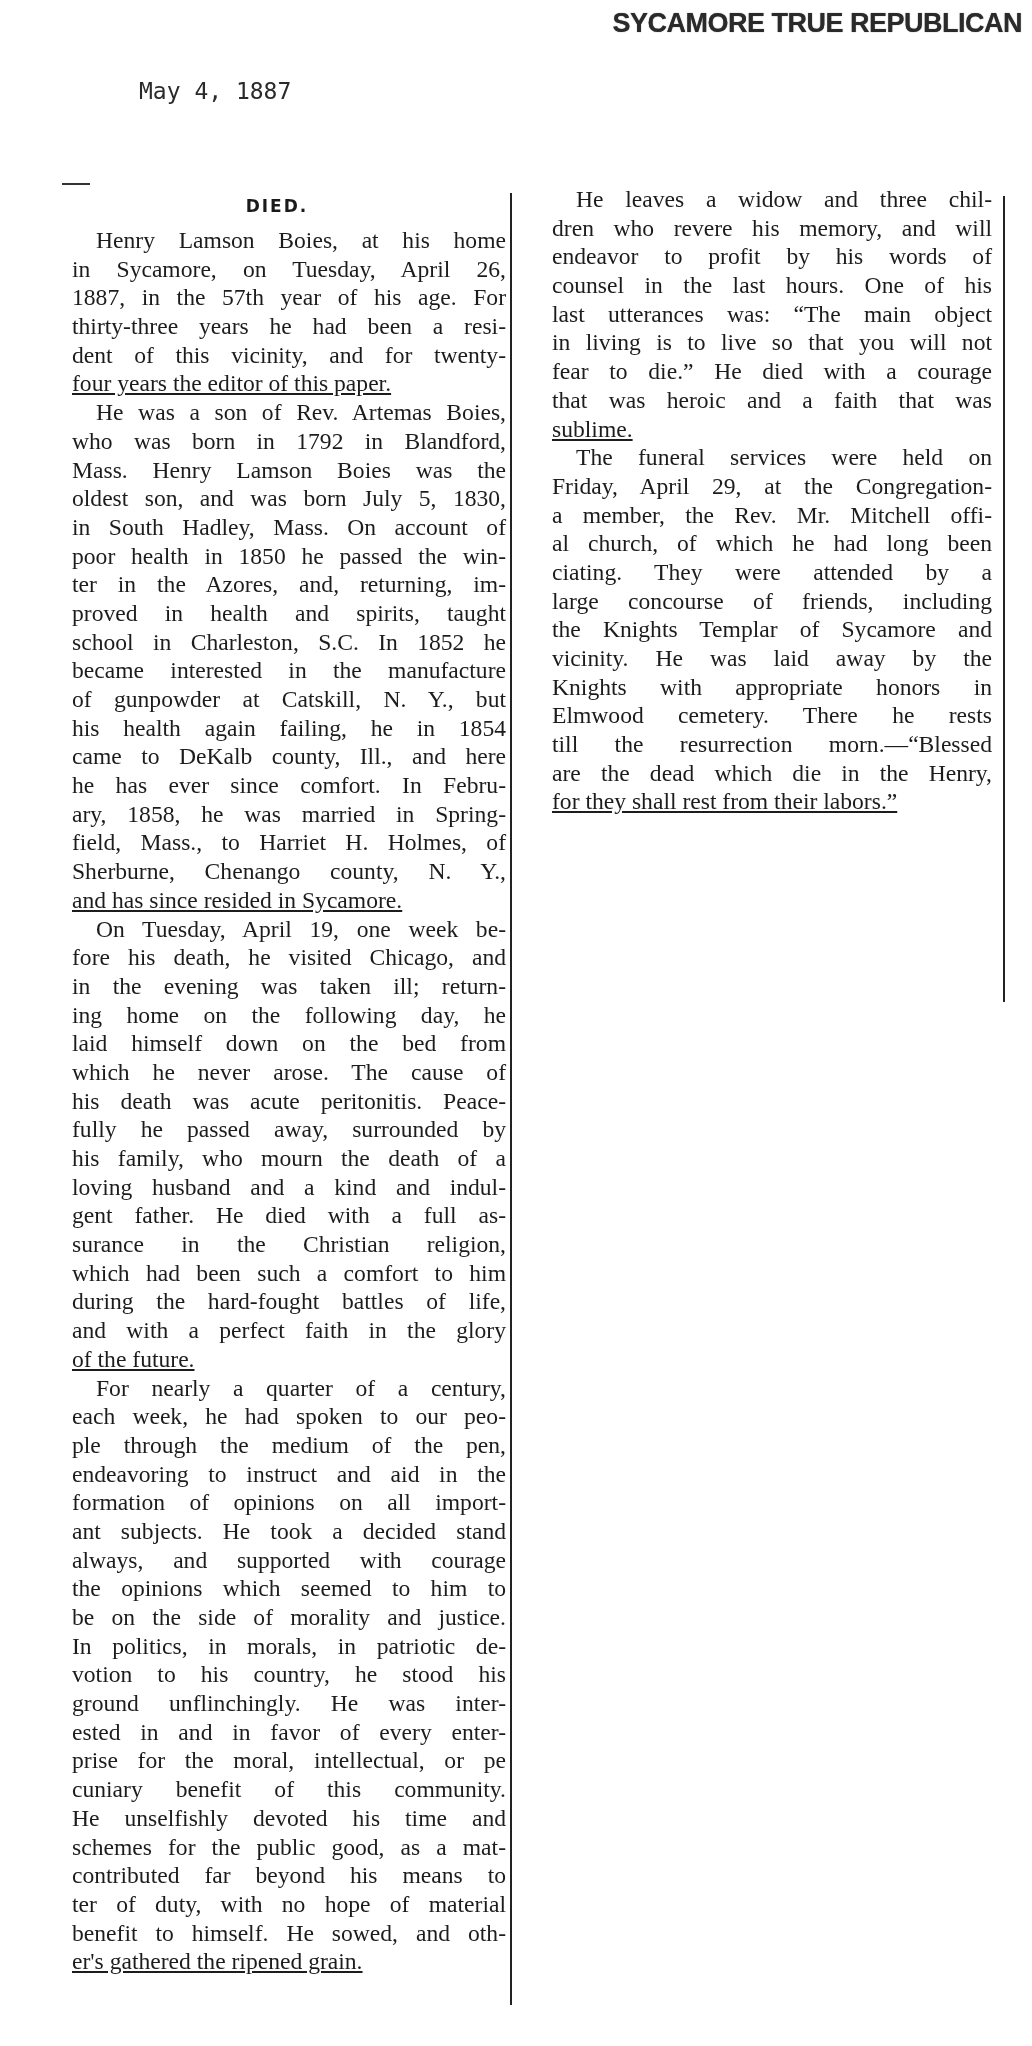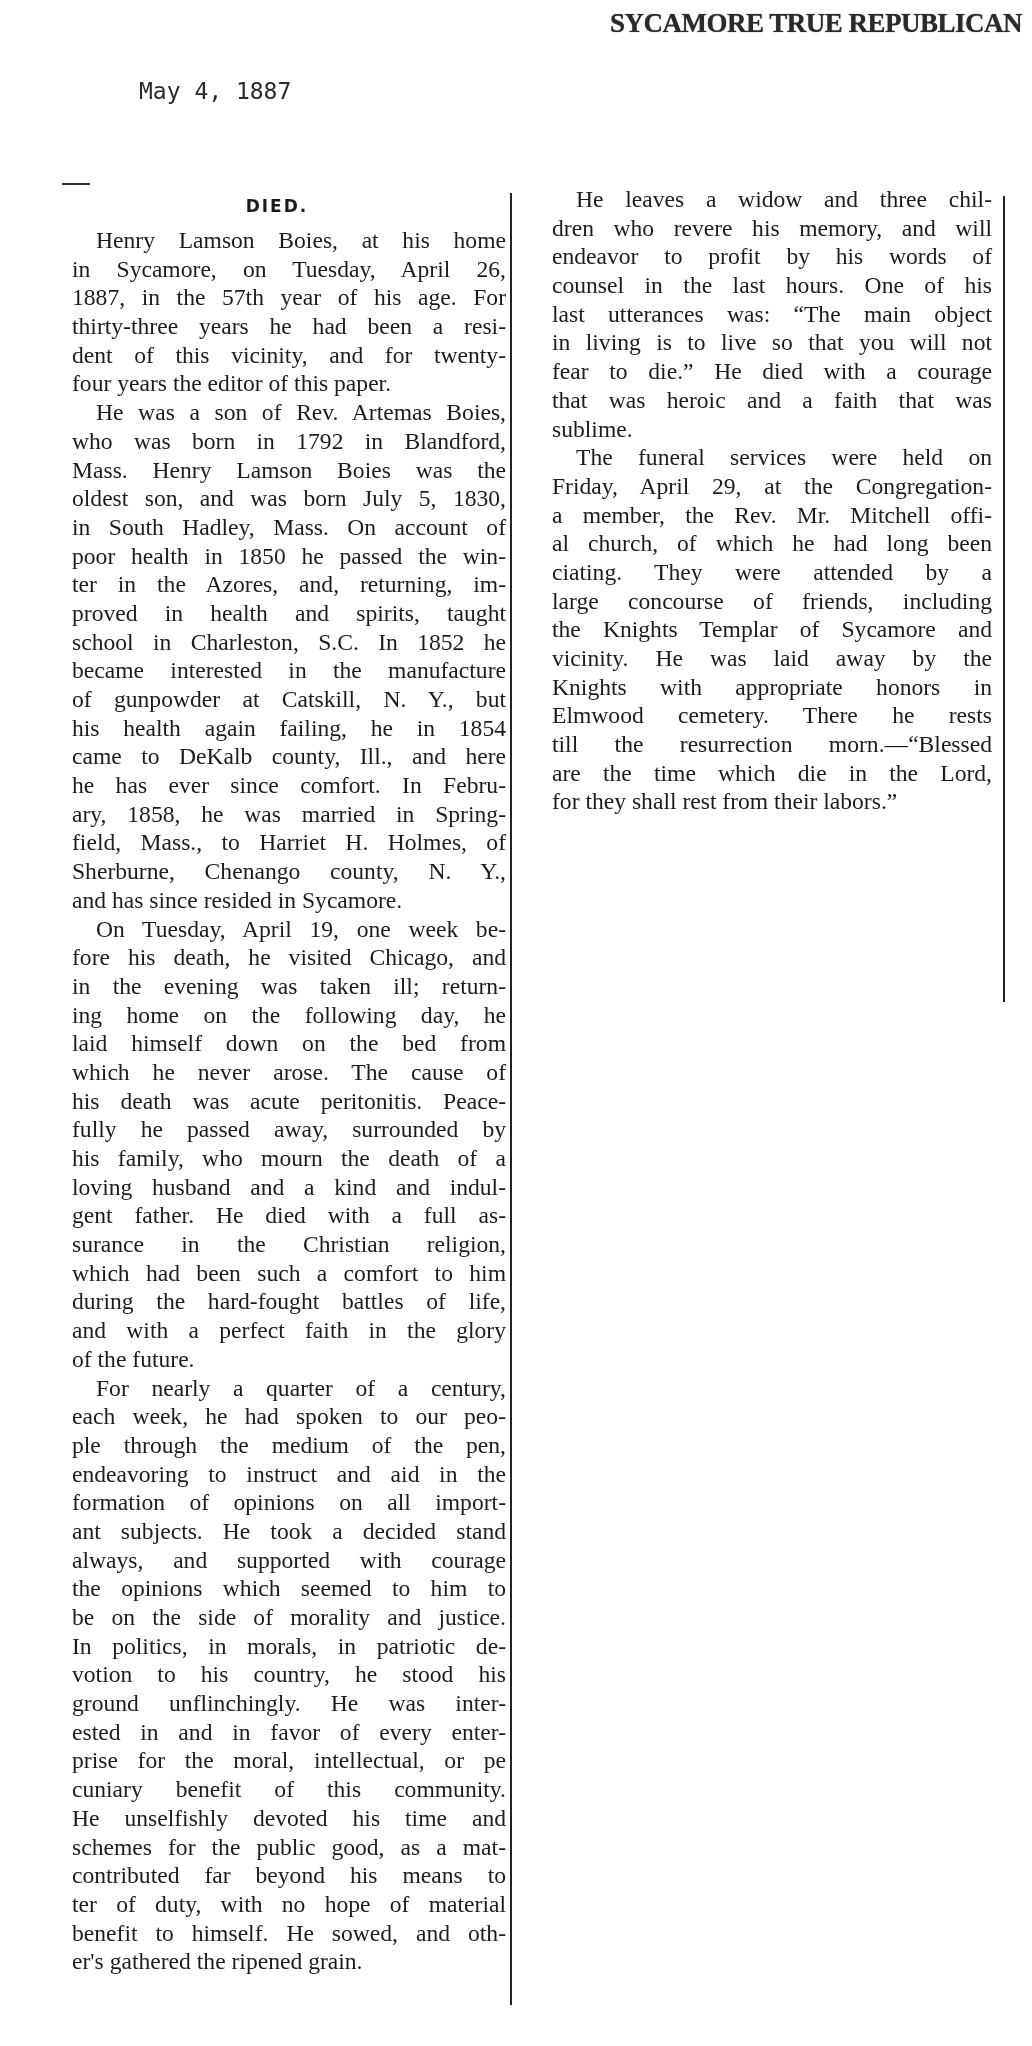--- a/index.html
+++ b/index.html
@@ -1,35 +1,35 @@
 <!DOCTYPE html>
 <html><head>
   <meta charset="utf-8">
   <style>
     html, body { margin: 0; padding: 0; background: #ffffff; }
     body { width: 1032px; height: 2046px; position: relative; overflow: hidden; color: #1a1a1a; }
     .masthead {
       position: absolute; left: 582px; top: 8px; width: 440px;
-      font-family: Liberation Serif, serif; font-weight: bold; font-size: 27px;
+      font-family: Liberation Sans, sans-serif; font-weight: bold; font-size: 27px;
       letter-spacing: -0.5px; color: #2a2a2a; text-align: right;
       text-shadow: 0 0 1px #555;
     }
     .dateline {
       position: absolute; left: 139px; top: 78px;
       font-family: "DejaVu Sans Mono", monospace; font-size: 23px; color: #2a2a2a;
     }
     .rule-short { position: absolute; left: 62px; top: 183px; width: 28px; height: 2px; background: #333; }
     .col {
       position: absolute; font-family: "Liberation Serif", serif; font-size: 23.6px;
       line-height: 28.7px; color: #1c1c1c;
     }
     .col-left { left: 48px; top: 226px; width: 434px; margin-left: 24px; }
     .col-right { left: 552px; top: 185px; width: 440px; }
     .line { display: block; white-space: nowrap; text-align: justify; text-align-last: justify; height: 28.7px; overflow: visible; }
-    .line.last { text-align-last: left; }
+    .line.last { text-align-last: left; text-decoration: underline; }
     .line.indent { padding-left: 24px; }
     .heading {
       position: absolute; left: 60px; top: 196px; width: 434px; text-align: center;
       font-family: "DejaVu Sans", sans-serif; font-weight: bold; font-size: 17px; letter-spacing: 2px;
     }
     .divider-mid { position: absolute; left: 510px; top: 193px; width: 2px; height: 1812px; background: #222; }
     .divider-right { position: absolute; left: 1003px; top: 196px; width: 2px; height: 806px; background: #222; }
   </style>
 </head>
 <body>
@@ -118,16 +118,16 @@
     <span class="line">Friday, April 29, at the Congregation-</span>
     <span class="line">a member, the Rev. Mr. Mitchell offi-</span>
     <span class="line">al church, of which he had long been</span>
     <span class="line">ciating. They were attended by a</span>
     <span class="line">large concourse of friends, including</span>
     <span class="line">the Knights Templar of Sycamore and</span>
     <span class="line">vicinity. He was laid away by the</span>
     <span class="line">Knights with appropriate honors in</span>
     <span class="line">Elmwood cemetery. There he rests</span>
     <span class="line">till the resurrection morn.—“Blessed</span>
-    <span class="line">are the time which die in the Lord,</span>
+    <span class="line">are the dead which die in the Henry,</span>
     <span class="line last">for they shall rest from their labors.”</span>
   </div>
 <div class="divider-right"></div>
 
 </body></html>

